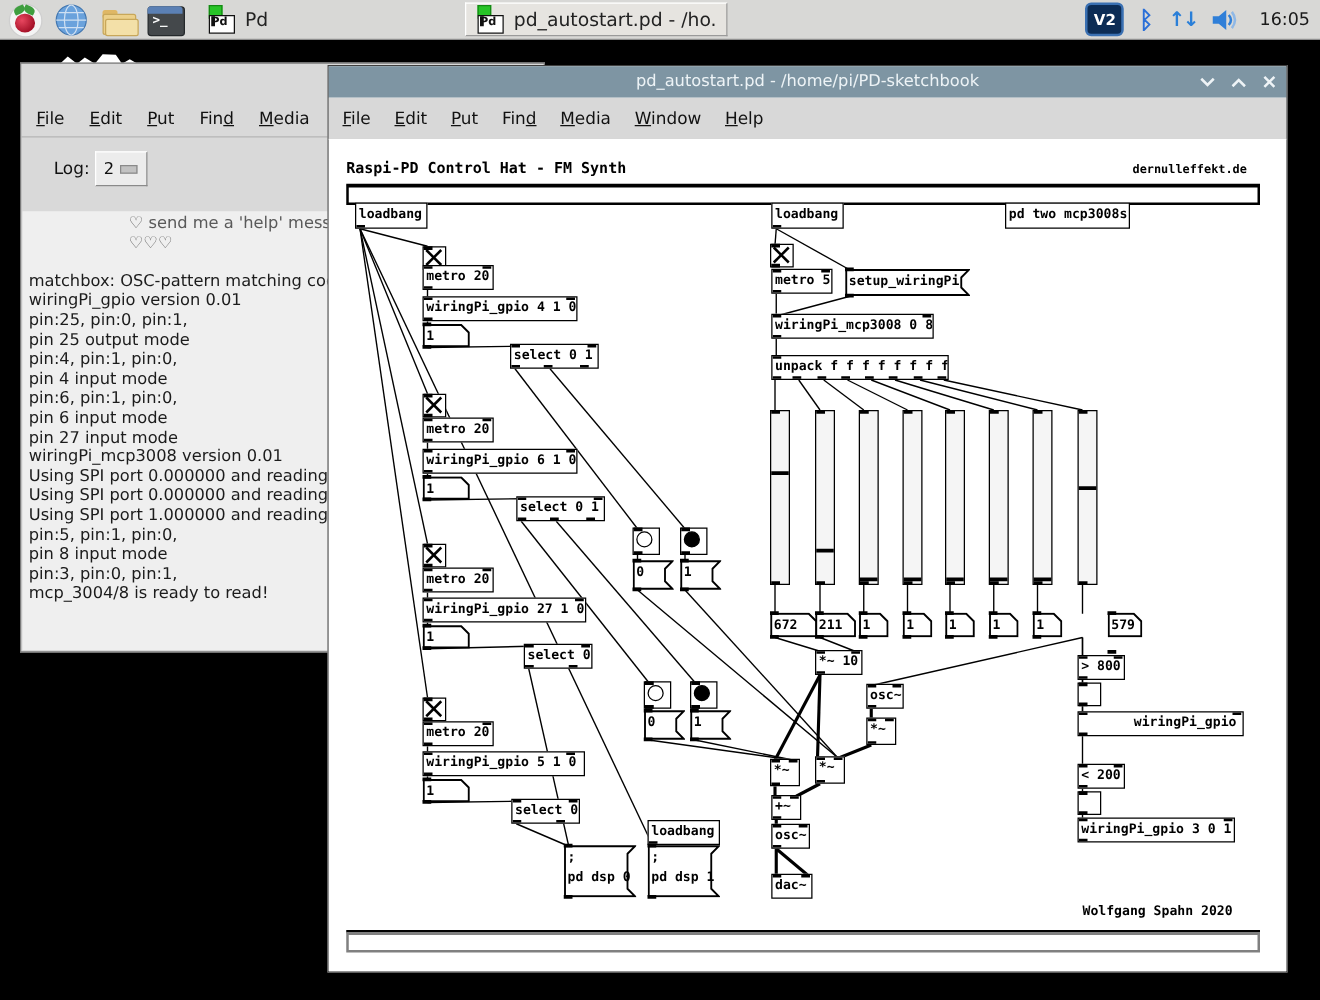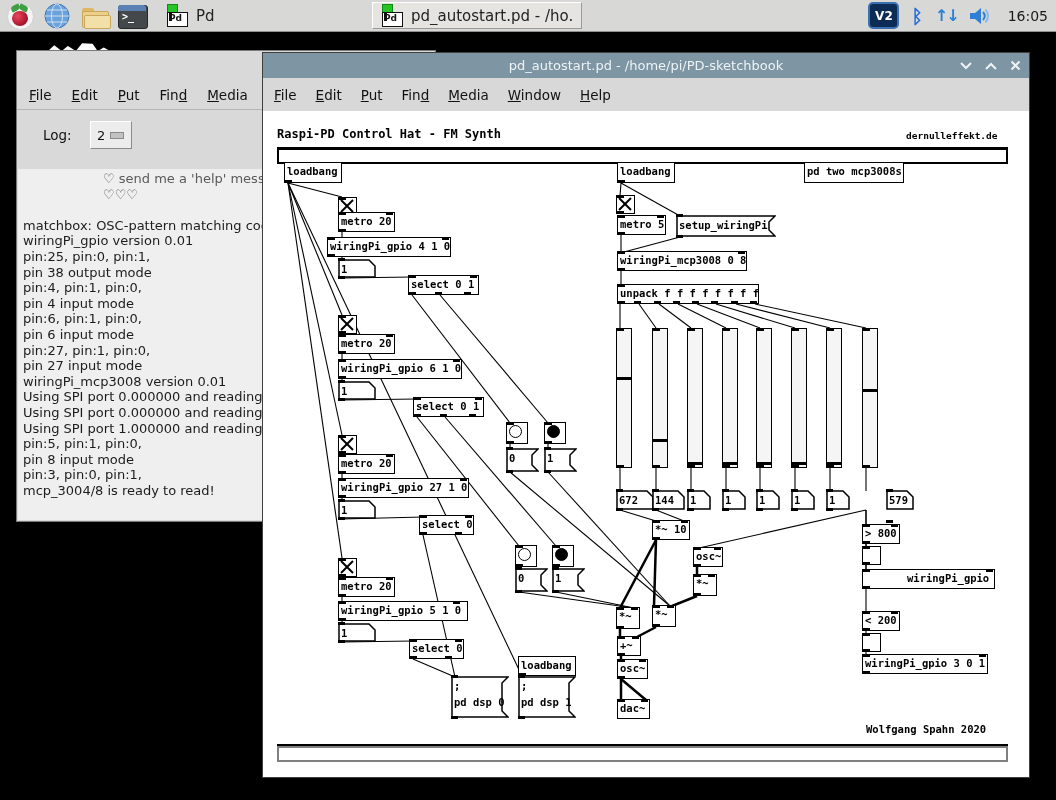--- a/index.html
+++ b/index.html
@@ -41,21 +41,21 @@
   .artifact{position:absolute;left:48px;top:42px;width:62px;height:9px;background:#fff;
             clip-path:polygon(0% 100%,10% 35%,22% 100%,32% 45%,45% 100%,55% 15%,72% 20%,80% 100%,90% 60%,100% 100%);}
   
   .console{position:absolute;left:16px;top:50px;width:420px;height:472px;background:#d9d9d9;
            border:1px solid #7a7a7a;box-sizing:border-box;}
   .c-top{height:30px;}
   .menubar{height:28px;display:flex;align-items:center;gap:20px;padding-left:12px;font-size:13.5px;color:#111;
            border-bottom:1px solid #b5b5b5;}
   .menubar .menu-item{cursor:pointer;white-space:nowrap;}
   .menu-item u{text-decoration:underline;}
-  .c-logrow{height:50px;display:flex;align-items:center;padding-left:26px;gap:18px;font-size:13.5px;color:#111;}
+  .c-logrow{height:50px;display:flex;align-items:center;padding-left:26px;gap:4px;font-size:13.5px;color:#111;}
   .logbtn{width:40px;height:26px;background:#ececec;border-top:1px solid #fff;border-left:1px solid #fff;
           border-right:1px solid #8a8a8a;border-bottom:1px solid #8a8a8a;display:flex;align-items:center;
           justify-content:center;gap:5px;font-size:13px;cursor:pointer;}
   .logbtn .dash{width:12px;height:5px;background:#c2c2c2;border:1px solid #8a8a8a;}
   .c-text{position:absolute;left:1px;right:1px;top:118px;bottom:1px;background:#efefef;overflow:hidden;
           font-size:13px;line-height:15.6px;color:#1c1c1c;padding:2px 0 0 5px;}
   .c-line{white-space:pre;}
   .c-line.ind{padding-left:80px;color:#5a5a5a;}
   
   .patch{position:absolute;left:262px;top:52px;width:768px;height:726px;background:#fff;
@@ -174,26 +174,25 @@
         <span class="dash"></span>
       </span>
     </div>
     <div class="c-text">
         <div class="c-line ind">♡ send me a 'help' message</div>
         <div class="c-line ind">♡♡♡</div>
         <div class="c-line">&nbsp;</div>
         <div class="c-line">matchbox: OSC-pattern matching cod</div>
         <div class="c-line">wiringPi_gpio version 0.01</div>
         <div class="c-line">pin:25, pin:0, pin:1,</div>
-        <div class="c-line">pin 38 output mode</div>
+        <div class="c-line">pin 25 output mode</div>
         <div class="c-line">pin:4, pin:1, pin:0,</div>
         <div class="c-line">pin 4 input mode</div>
         <div class="c-line">pin:6, pin:1, pin:0,</div>
         <div class="c-line">pin 6 input mode</div>
-        <div class="c-line">pin:27, pin:1, pin:0,</div>
         <div class="c-line">pin 27 input mode</div>
         <div class="c-line">wiringPi_mcp3008 version 0.01</div>
         <div class="c-line">Using SPI port 0.000000 and reading</div>
         <div class="c-line">Using SPI port 0.000000 and reading</div>
         <div class="c-line">Using SPI port 1.000000 and reading</div>
         <div class="c-line">pin:5, pin:1, pin:0,</div>
         <div class="c-line">pin 8 input mode</div>
         <div class="c-line">pin:3, pin:0, pin:1,</div>
         <div class="c-line">mcp_3004/8 is ready to read!</div>
       </div>
@@ -299,21 +298,21 @@
     <div class="node cmt" style="left: 14px; top: 16px; font-size: 12px;">Raspi-PD Control Hat - FM Synth</div>
         <div class="node cmt" style="left: 643px; top: 19px; font-size: 9.5px;">dernulleffekt.de</div>
         <div class="cnv-line" style="left: 14px; top: 36px; width: 731px; height: 2px;"></div>
         <div class="cnv-sq" style="left: 14px; top: 37px; width: 731px; border: 2px solid rgb(0, 0, 0);"></div>
         <div class="node objbox" style="left: 21px; top: 51px; width: 58px; height: 21px;">loadbang<div class="nub" style="left: 0px; bottom: -1px;"></div></div>
         <div class="node tgl" style="left: 75px; top: 86px; width: 19px; height: 19px;"><svg width="16" height="16">
             <path d="M2 2 L14 14" stroke="#000" stroke-width="2"></path>
             <path d="M14 2 L2 14" stroke="#000" stroke-width="2"></path>
           </svg><div class="nub" style="left: 0px; top: -1px;"></div><div class="nub" style="left: 0px; bottom: -1px;"></div></div>
         <div class="node objbox" style="left: 75px; top: 101px; width: 57px; height: 20px;">metro 20<div class="nub" style="left: 0px; top: -1px;"></div><div class="nub" style="left: 47px; top: -1px;"></div><div class="nub" style="left: 0px; bottom: -1px;"></div></div>
-        <div class="node objbox" style="left: 64px; top: 126px; width: 124px; height: 20px;">wiringPi_gpio 4 1 0<div class="nub" style="left: 0px; top: -1px;"></div><div class="nub" style="left: 114px; top: -1px;"></div><div class="nub" style="left: 0px; bottom: -1px;"></div></div>
+        <div class="node objbox" style="left: 75px; top: 126px; width: 124px; height: 20px;">wiringPi_gpio 4 1 0<div class="nub" style="left: 0px; top: -1px;"></div><div class="nub" style="left: 114px; top: -1px;"></div><div class="nub" style="left: 0px; bottom: -1px;"></div></div>
         <div class="node shapebox" style="left: 75px; top: 148px; width: 38px; height: 19px;">
           <svg width="38" height="19" viewBox="0 0 38 19">
             <path d="M1 1 H31 L37 7 V18 H1 Z" fill="#fff" stroke="#000" stroke-width="1.5"></path>
           </svg>
           <span class="tl">1</span>
           <div class="nub" style="left: 0px; top: -1px;"></div>
           <div class="nub" style="left: 0px; bottom: -1px;"></div>
         </div>
         <div class="node objbox" style="left: 145px; top: 164px; width: 71px; height: 20px;">select 0 1<div class="nub" style="left: 0px; top: -1px;"></div><div class="nub" style="left: 61px; top: -1px;"></div><div class="nub" style="left: 0px; bottom: -1px;"></div><div class="nub" style="left: 26px; bottom: -1px;"></div><div class="nub" style="left: 55px; bottom: -1px;"></div></div>
         <div class="node tgl" style="left: 75px; top: 204px; width: 19px; height: 19px;"><svg width="16" height="16">
@@ -494,21 +493,21 @@
             <path d="M1 1 H31 L37 7 V19 H1 Z" fill="#fff" stroke="#000" stroke-width="1.5"></path>
           </svg>
           <span class="tl">672</span>
           <div class="nub" style="left: 0px; top: -1px;"></div>
           <div class="nub" style="left: 0px; bottom: -1px;"></div>
         </div>
         <div class="node shapebox" style="left: 389px; top: 379px; width: 33px; height: 20px;">
           <svg width="33" height="20" viewBox="0 0 33 20">
             <path d="M1 1 H26 L32 7 V19 H1 Z" fill="#fff" stroke="#000" stroke-width="1.5"></path>
           </svg>
-          <span class="tl">144</span>
+          <span class="tl">211</span>
           <div class="nub" style="left: 0px; top: -1px;"></div>
           <div class="nub" style="left: 0px; bottom: -1px;"></div>
         </div>
         <div class="node shapebox" style="left: 424px; top: 379px; width: 24px; height: 20px;">
           <svg width="24" height="20" viewBox="0 0 24 20">
             <path d="M1 1 H17 L23 7 V19 H1 Z" fill="#fff" stroke="#000" stroke-width="1.5"></path>
           </svg>
           <span class="tl">1</span>
           <div class="nub" style="left: 0px; top: -1px;"></div>
           <div class="nub" style="left: 0px; bottom: -1px;"></div>

